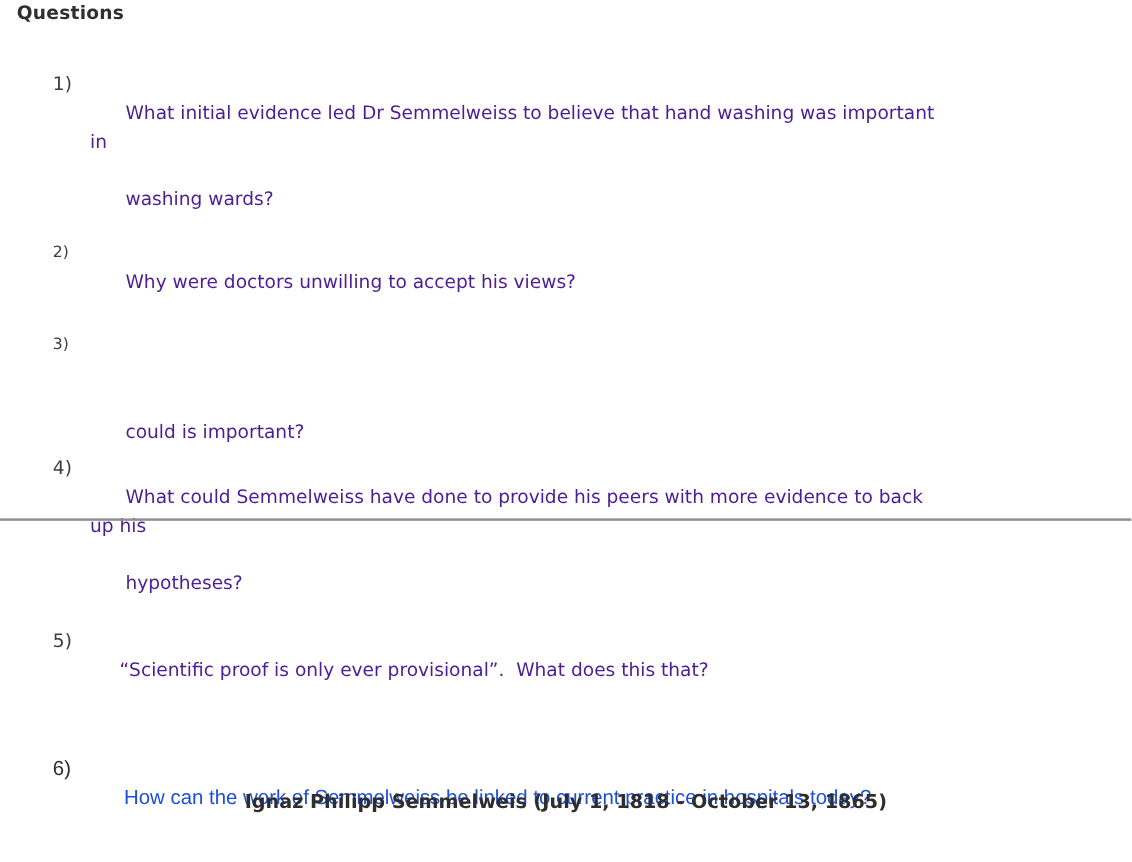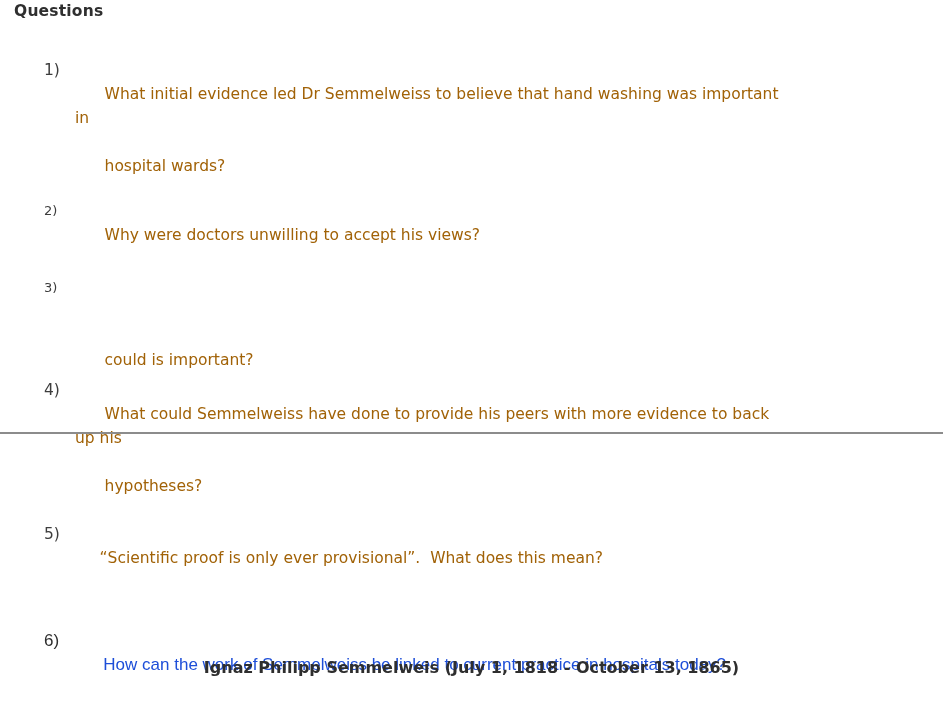--- a/index.html
+++ b/index.html
@@ -37,21 +37,21 @@
   .q-num {
     flex: 0 0 31px;
     color: #3d3d3d;
   }
   .q-num.small {
     font-size: 13px;
     line-height: 24px;
   }
   .q-text {
     white-space: pre-wrap;
-    color: #a16207;
+    color: #4c1d95;
   }
   .q1 { top: 58px; }
   .q2 { top: 199px; }
   .q3 { top: 276px; }
   .q4 { top: 378px; }
   .q5 { top: 522px; }
   .q5 .q-num { flex-basis: 26px; }
   .q6 {
     top: 629px;
     font-family: "Liberation Sans", sans-serif;
@@ -84,21 +84,21 @@
 <body>
 
 <div class="page">
 
   <div class="doc-title">Questions</div>
 
   <div class="question q1">
     <span class="q-num">1)</span>
     <span class="q-text">
       <span>What initial evidence led Dr Semmelweiss to believe that hand washing was important in</span><br>
-      <span>hospital wards?</span>
+      <span>washing wards?</span>
     </span>
   </div>
 
   <div class="question q2">
     <span class="q-num small">2)</span>
     <span class="q-text">
       <span>Why were doctors unwilling to accept his views?</span>
     </span>
   </div>
 
@@ -116,21 +116,21 @@
       <span>What could Semmelweiss have done to provide his peers with more evidence to back up his</span><br>
       <span>hypotheses?</span>
     </span>
   </div>
 
   <div class="divider"></div>
 
   <div class="question q5">
     <span class="q-num">5)</span>
     <span class="q-text">
-      <span>“Scientific proof is only ever provisional”.  What does this mean?</span>
+      <span>“Scientific proof is only ever provisional”.  What does this that?</span>
     </span>
   </div>
 
   <div class="question q6">
     <span class="q-num">6)</span>
     <span class="q-text">
       <span>How can the work of Semmelweiss be linked to current practice in hospitals today?</span>
     </span>
   </div>
 

